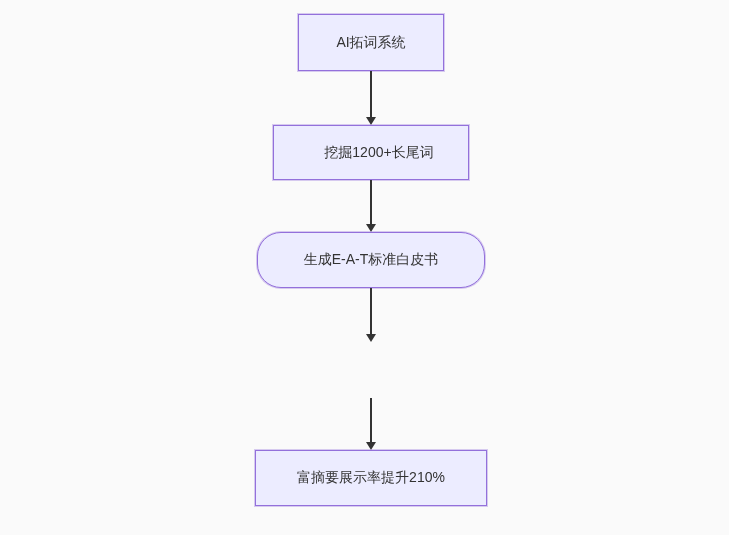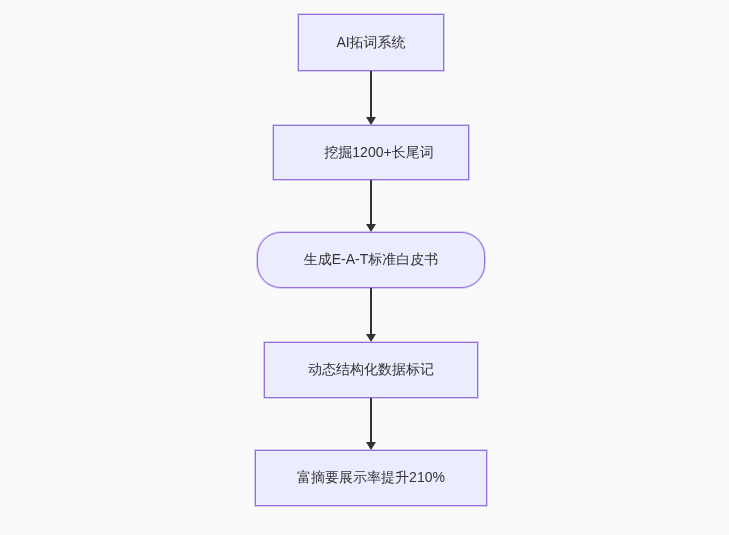--- a/index.html
+++ b/index.html
@@ -84,23 +84,20 @@
 
   <div class="node" id="node-n3">
     <span>生成E-A-T标准白皮书</span>
   </div>
 
   <div class="arrow" id="arrow-e3">
     <div class="line"></div>
     <div class="head"></div>
   </div>
 
-  <div class="node" id="node-n4">
-    <span>动态结构化数据标记</span>
-  </div>
 
   <div class="arrow" id="arrow-e4">
     <div class="line"></div>
     <div class="head"></div>
   </div>
 
   <div class="node" id="node-n5">
     <span>富摘要展示率提升210%</span>
   </div>
 

